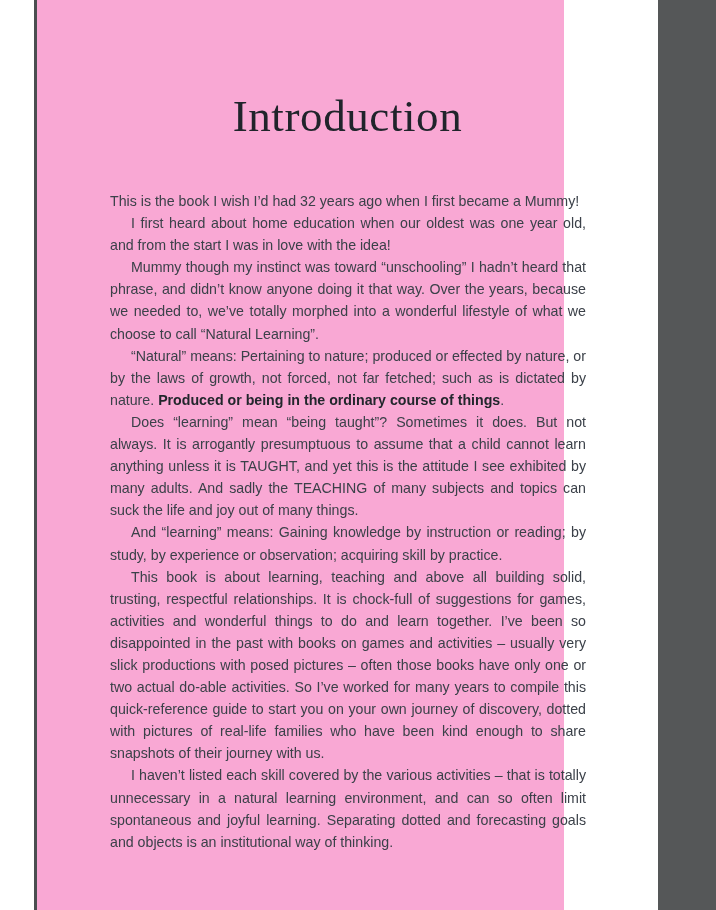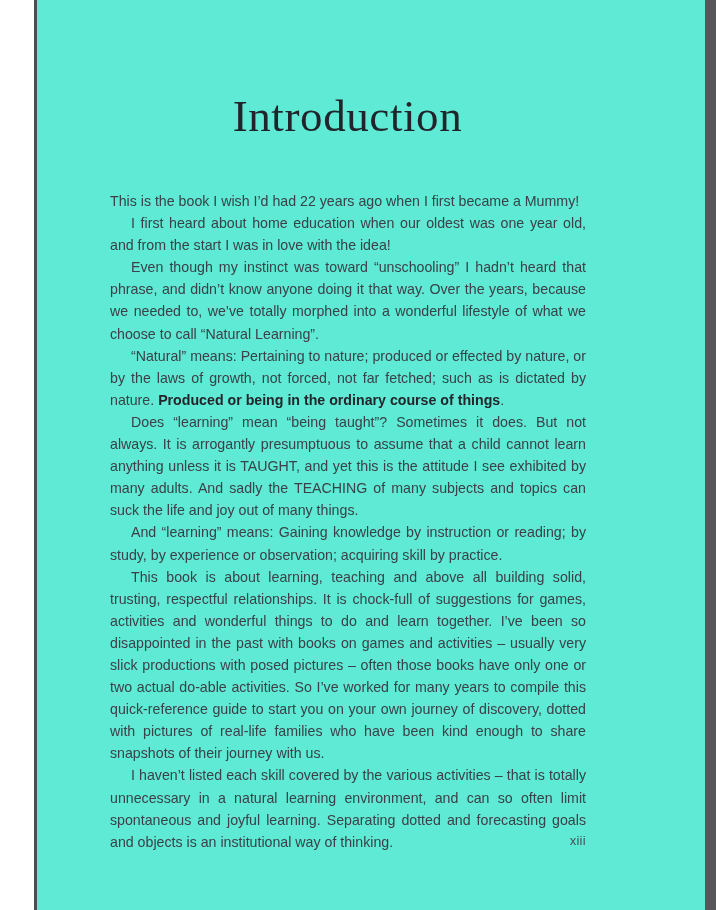--- a/index.html
+++ b/index.html
@@ -38,23 +38,23 @@
     top: 0;
     width: 58px;
     height: 910px;
     background: #555758;
   }
 
   .page-sheet {
     position: absolute;
     left: 37px;
     top: 0;
-    width: 668px;
+    width: 527px;
     height: 910px;
-    background: #5eead4;
+    background: #f9a8d4;
   }
 
   .chapter-title {
     position: absolute;
     left: 0;
     top: 64px;
     width: 621px;
     text-align: center;
     font-family: "Liberation Serif", "DejaVu Serif", serif;
     font-size: 45px;
@@ -110,34 +110,33 @@
 
   <div class="gutter-left"></div>
   <div class="edge-right"></div>
 
   <div class="page-sheet">
 
     <h1 class="chapter-title">Introduction</h1>
 
     <div class="body-column">
 
-      <p class="body-paragraph">This is the book I wish I’d had 22 years ago when I first became a Mummy!</p>
+      <p class="body-paragraph">This is the book I wish I’d had 32 years ago when I first became a Mummy!</p>
 
       <p class="body-paragraph indented">I first heard about home education when our oldest was one year old, and from the start I was in love with the idea!</p>
 
-      <p class="body-paragraph indented">Even though my instinct was toward “unschooling” I hadn’t heard that phrase, and didn’t know anyone doing it that way. Over the years, because we needed to, we’ve totally morphed into a wonderful lifestyle of what we choose to call “Natural Learning”.</p>
+      <p class="body-paragraph indented">Mummy though my instinct was toward “unschooling” I hadn’t heard that phrase, and didn’t know anyone doing it that way. Over the years, because we needed to, we’ve totally morphed into a wonderful lifestyle of what we choose to call “Natural Learning”.</p>
 
       <p class="body-paragraph indented"><span>“Natural” means: Pertaining to nature; produced or effected by nature, or by the laws of growth, not forced, not far fetched; such as is dictated by nature. </span><b>Produced or being in the ordinary course of things</b><span>.</span></p>
 
       <p class="body-paragraph indented">Does “learning” mean “being taught”? Sometimes it does. But not always. It is arrogantly presumptuous to assume that a child cannot learn anything unless it is TAUGHT, and yet this is the attitude I see exhibited by many adults. And sadly the TEACHING of many subjects and topics can suck the life and joy out of many things.</p>
 
       <p class="body-paragraph indented">And “learning” means: Gaining knowledge by instruction or reading; by study, by experience or observation; acquiring skill by practice.</p>
 
       <p class="body-paragraph indented">This book is about learning, teaching and above all building solid, trusting, respectful relationships. It is chock-full of suggestions for games, activities and wonderful things to do and learn together. I’ve been so disappointed in the past with books on games and activities – usually very slick productions with posed pictures – often those books have only one or two actual do-able activities. So I’ve worked for many years to compile this quick-reference guide to start you on your own journey of discovery, dotted with pictures of real-life families who have been kind enough to share snapshots of their journey with us.</p>
 
       <p class="body-paragraph indented">I haven’t listed each skill covered by the various activities – that is totally unnecessary in a natural learning environment, and can so often limit spontaneous and joyful learning. Separating dotted and forecasting goals and objects is an institutional way of thinking.</p>
 
     </div>
 
-    <div class="folio">xiii</div>
 
   </div>
 </div>
 
 </body></html>

